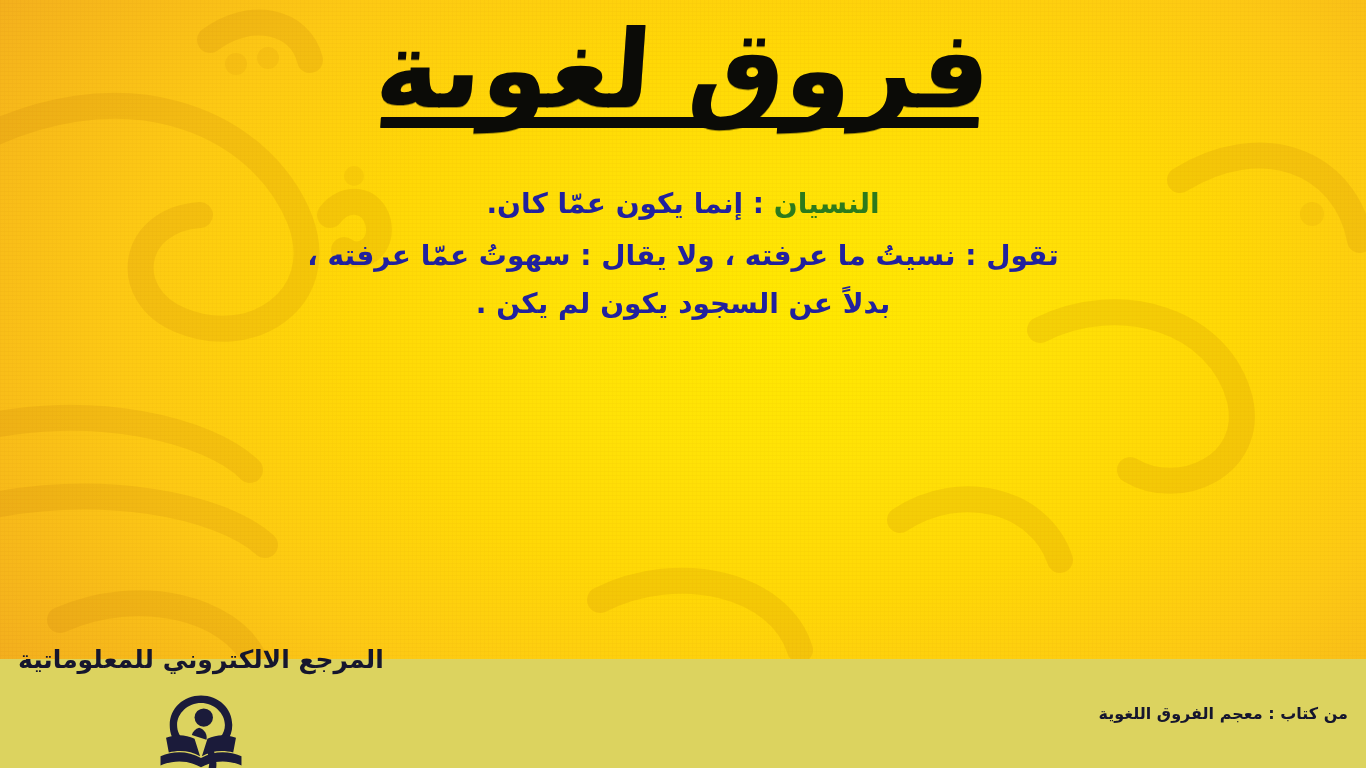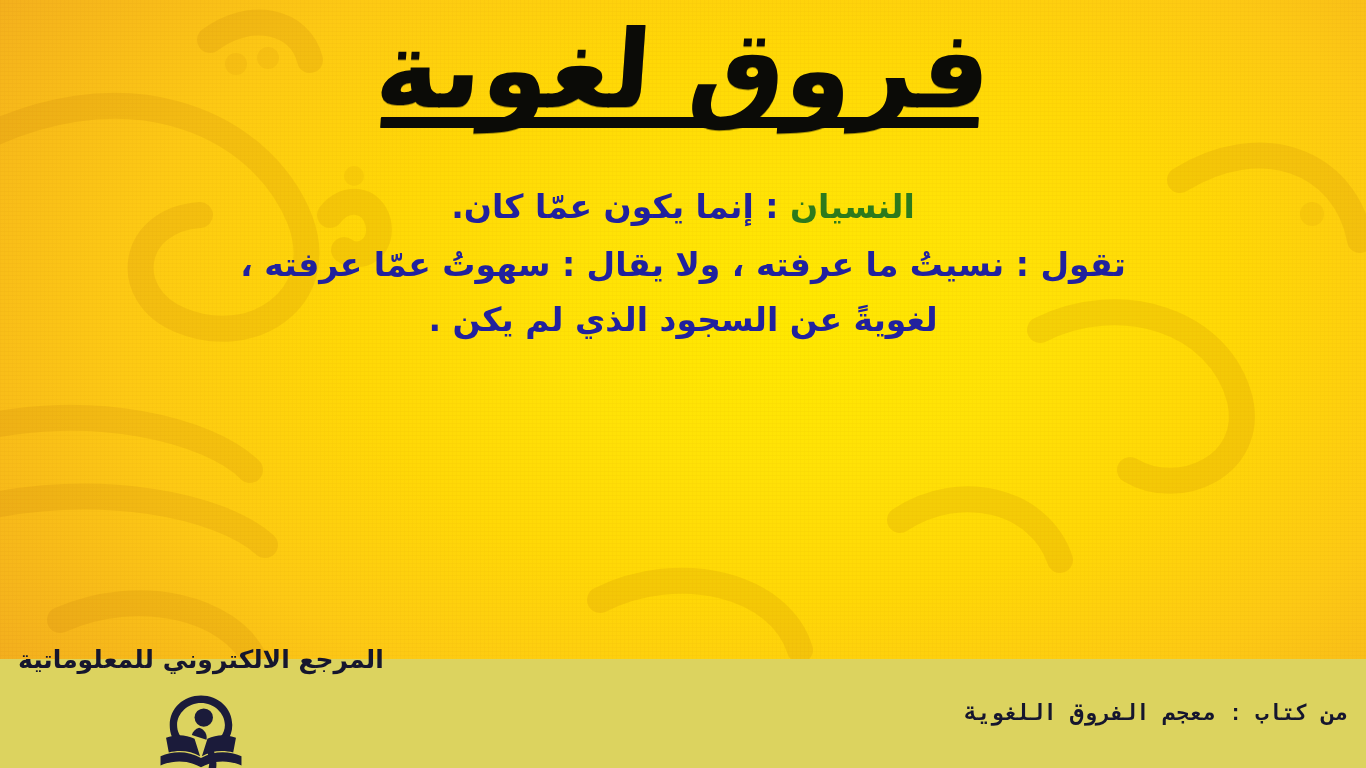--- a/index.html
+++ b/index.html
@@ -90,21 +90,21 @@
 
   
   .body-text {
     position: absolute;
     top: 186px;
     left: 22px;
     right: 22px;
     z-index: 3;
     text-align: center;
     color: #21219e;
-    font-size: 33px;
+    font-size: 28px;
     line-height: 1.28;
     font-weight: bold;
     font-family: "DejaVu Sans", "Liberation Sans", sans-serif;
   }
   .line {
     white-space: nowrap;
     margin-bottom: 8px;
   }
   .term {
     color: #2d7a1c;
@@ -131,21 +131,21 @@
     justify-content: space-between;
     padding: 0 18px;
     box-sizing: border-box;
   }
   .footer-right-text,
   .footer-left-text {
     color: #16162e;
     font-weight: bold;
     font-family: "DejaVu Sans", "Liberation Sans", sans-serif;
   }
-  .footer-right-text { font-size: 22px; letter-spacing: .5px; font-family: Liberation Mono, monospace; }
+  .footer-right-text { font-size: 16px; letter-spacing: .5px; }
   .brand {
     display: flex;
     align-items: center;
     gap: 16px;
     flex-direction: column;
   }
   .brand-text { font-size: 25px; }
   .logo { width: 92px; height: 92px; display: block; }
   .logo svg { width: 100%; height: 100%; display: block; }
   .spacer { flex: 1 1 auto; }
@@ -190,21 +190,21 @@
 
   <div class="body-text">
 
     <div class="line">
       <span class="term">النسيان</span><span class="sep"> : </span><span>إنما يكون عمّا كان.</span>
     </div>
 
 
     <div class="para">
       <div class="line">تقول  :  نسيتُ ما عرفته ، ولا يقال  :  سهوتُ عمّا عرفته ،</div>
-      <div class="line">لغويةً عن السجود الذي لم يكن .</div>
+      <div class="line">بدلاً عن السجود يكون لم يكن .</div>
     </div>
 
   </div>
 
   <div class="footer">
 
     <div class="footer-right-text">من كتاب  :  معجم الفروق اللغوية</div>
 
     <div class="spacer"></div>
 

